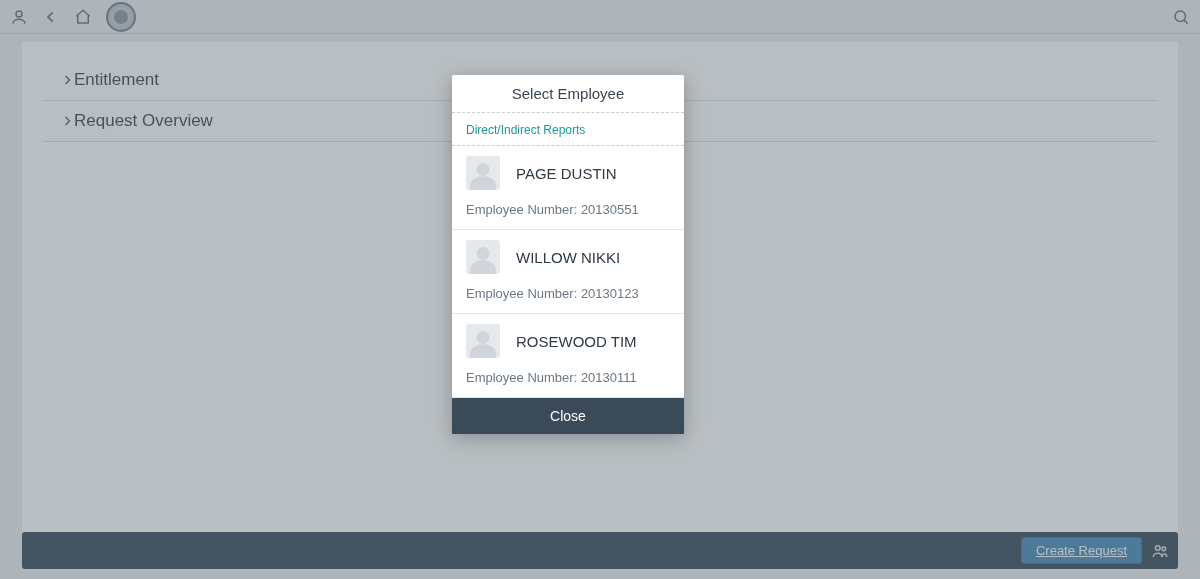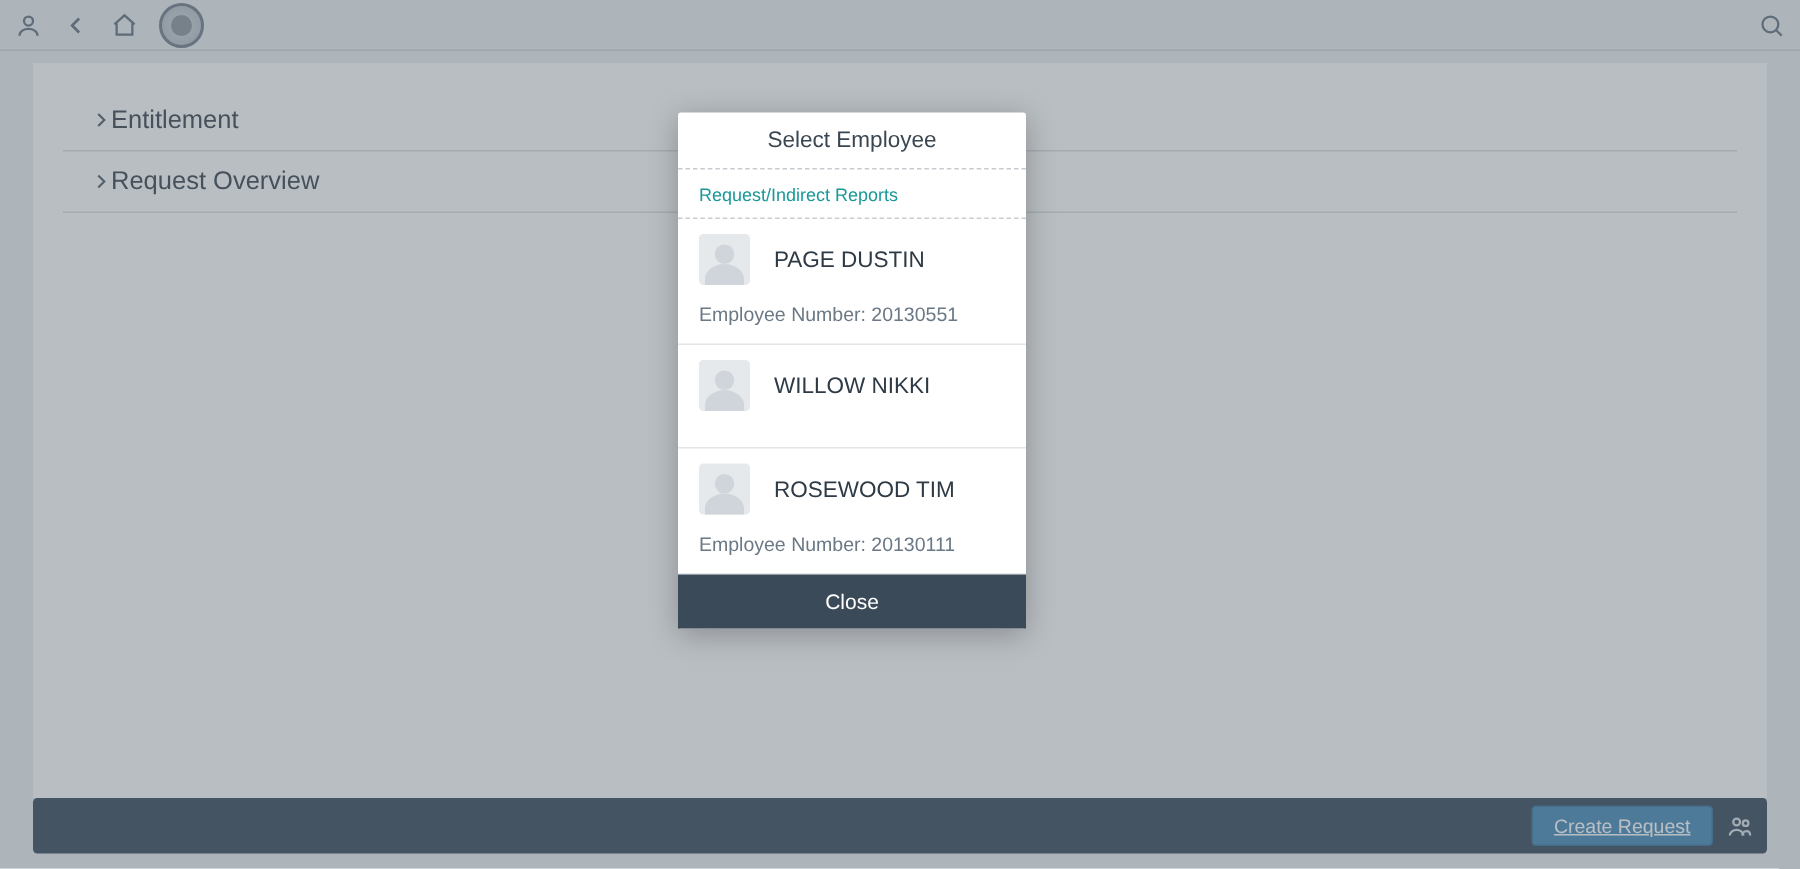--- a/index.html
+++ b/index.html
@@ -268,37 +268,40 @@
         <path d="M3 20c0-3 3-5 6-5s6 2 6 5"></path>
         <path d="M14 20c0-2 1.5-4 4-4s3 2 3 4"></path>
       </svg>
   </span>
 </div>
 
 <div class="overlay"></div>
 
 <div class="dialog">
   <div class="dialog-title">Select Employee</div>
-  <div class="dialog-subheader">Request/Indirect Reports</div>
+  <div class="dialog-subheader">Direct/Indirect Reports</div>
 
   <div class="emp-item">
     <div class="emp-top">
       <div class="avatar"></div>
       <div class="emp-name">PAGE DUSTIN</div>
     </div>
     <div class="emp-sub">
       <span>Employee Number: </span><span>20130551</span>
     </div>
   </div>
 
   <div class="emp-item">
     <div class="emp-top">
       <div class="avatar"></div>
       <div class="emp-name">WILLOW NIKKI</div>
     </div>
+    <div class="emp-sub">
+      <span>Employee Number: </span><span>20130123</span>
+    </div>
   </div>
 
   <div class="emp-item">
     <div class="emp-top">
       <div class="avatar"></div>
       <div class="emp-name">ROSEWOOD TIM</div>
     </div>
     <div class="emp-sub">
       <span>Employee Number: </span><span>20130111</span>
     </div>

